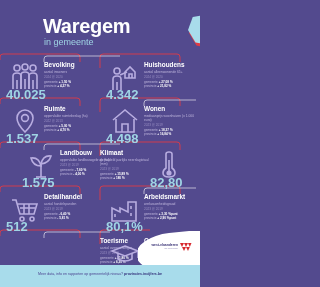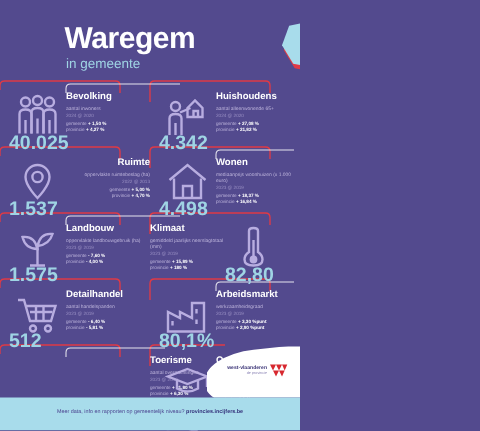--- a/index.html
+++ b/index.html
@@ -203,21 +203,21 @@
           <span>gemeente</span>
           <b>+ 27,08 %</b>
         </div>
         <div class="cmp">
           <span>provincie</span>
           <b>+ 21,82 %</b>
         </div>
       </div>
     </div>
 
-    <div class="stat" style="left:0px; top:48px;text-align:right;">
+    <div class="stat" style="left:0px; top:48px;">
       <div class="icon">
         <svg class="ic" viewBox="0 0 34 30">
           <path d="M17,4 C12.6,4 9,7.6 9,12 C9,18 17,26 17,26 C17,26 25,18 25,12 C25,7.6 21.4,4 17,4 Z"></path>
           <circle cx="17" cy="12" r="3.4"></circle>
         </svg>
       </div>
       <div class="value">1.537</div>
       <div class="txt">
         <div class="label">Ruimte</div>
         <div class="desc">oppervlakte ruimtebeslag (ha)</div>
@@ -276,21 +276,21 @@
           <span>gemeente</span>
           <b>+ 15,89 %</b>
         </div>
         <div class="cmp">
           <span>provincie</span>
           <b>+ 180 %</b>
         </div>
       </div>
     </div>
 
-    <div class="stat" style="left:0px; top:92px;">
+    <div class="stat" style="left:16px; top:92px;">
       <div class="icon">
         <svg class="ic" viewBox="0 0 34 30">
           <path d="M17,27 L17,14"></path>
           <path d="M17,16 Q9,16 7,8 Q15,7 17,16 Z"></path>
           <path d="M17,14 Q25,13 27,6 Q19,5 17,14 Z"></path>
           <path d="M12,27 L22,27"></path>
         </svg>
       </div>
       <div class="value">1.575</div>
       <div class="txt">

